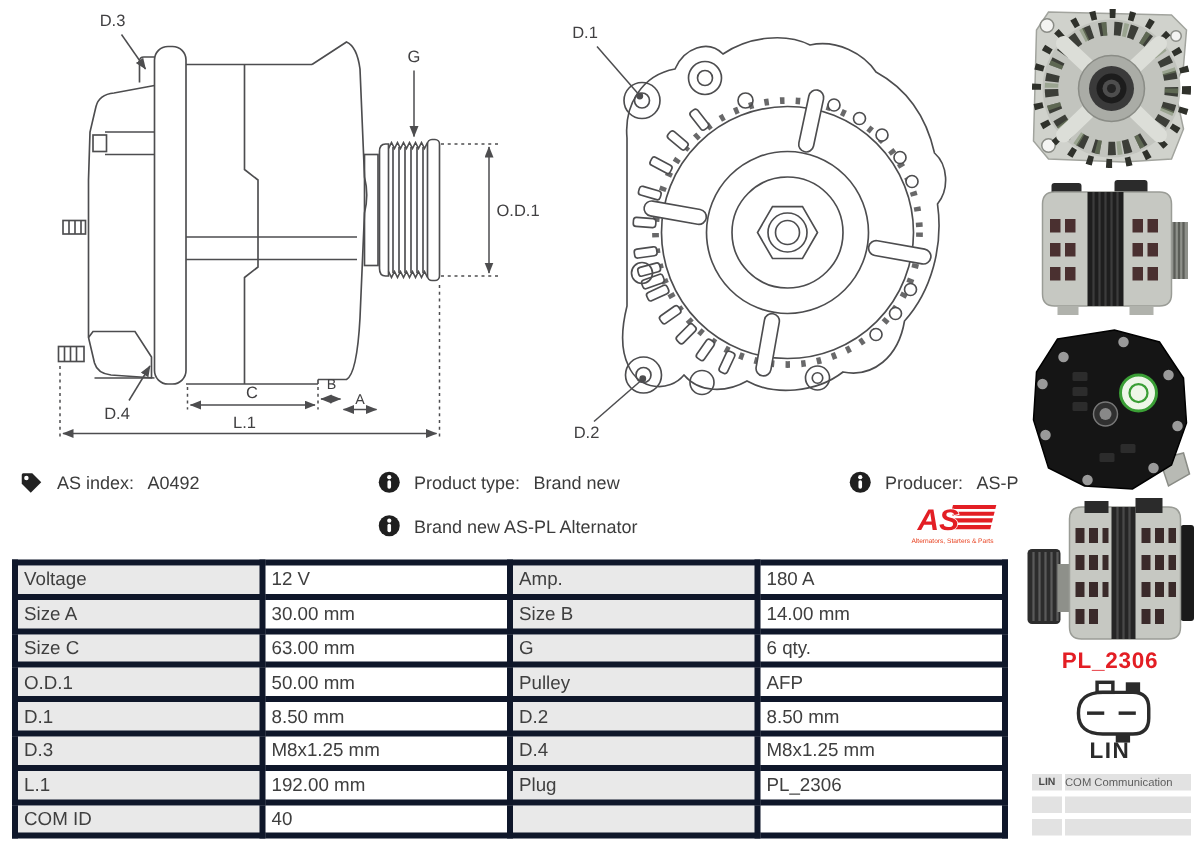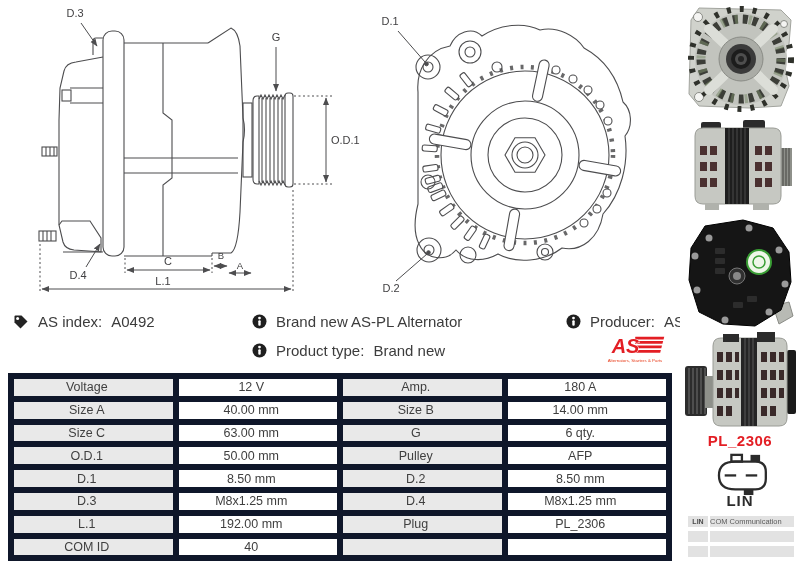--- a/index.html
+++ b/index.html
@@ -8,37 +8,37 @@
     position: relative; width: 800px; height: 574px; background: #fff;
     font-family: "Liberation Sans", sans-serif; overflow: hidden;
   }
   svg text { font-family: "Liberation Sans", sans-serif; }
 
   
   .side-drawing { position: absolute; left: 0; top: 0; }
   .front-drawing { position: absolute; left: 360px; top: 0; }
 
   
-  .ib-col { position: absolute; font-size: 15px; color: #3c3c3c; }
+  .ib-col { position: absolute; font-size: 12px; color: #3c3c3c; }
   .ib-row { display: flex; align-items: center; gap: 9px; height: 17px; margin-bottom: 12px; white-space: nowrap; }
   .ib-bold { font-weight: normal; }
   .ib-red { color: #e31e24; font-weight: bold; }
   .ib-icon { flex: 0 0 auto; display: block; }
 
   .as-logo { position: absolute; left: 602px; top: 332px; }
 
   
   .spec-table {
     position: absolute; left: 8px; top: 373px; width: 664px;
     border-collapse: collapse; table-layout: fixed;
     font-size: 12.5px; color: #3f3f3f;
   }
   .spec-table td {
-    border: 6px solid #0f172a; height: 22.8px;
-    text-align: center; padding: 0 17px 0 4px; overflow: hidden;
+    border: 4px solid #0f172a; height: 22.8px;
+    text-align: left; padding: 0 17px 0 4px; overflow: hidden;
   }
   .spec-table td.lbl { background: #e9e9e9; }
   .spec-table td.val { background: #ffffff; }
 
   
   .sidebar { position: absolute; left: 680px; top: 0; width: 120px; height: 574px; background: #fff; }
   .photo { position: absolute; left: 0; width: 120px; display: flex; justify-content: center; cursor: pointer; }
   .plug-code {
     position: absolute; left: 0; top: 432px; width: 120px; text-align: center;
     color: #e31e24; font-weight: bold; font-size: 15px; letter-spacing: 0.5px;
@@ -234,30 +234,30 @@
     </div>
   </div>
 
   <div class="ib-col" style="left:252px; top:313px;">
     <div class="ib-row">
       <svg class="ib-icon" width="15" height="15" viewBox="0 0 15 15">
         <circle cx="7.5" cy="7.5" r="7" fill="#1f1f1f"></circle>
         <circle cx="7.5" cy="4.1" r="1.4" fill="#ffffff"></circle>
         <rect x="6.3" y="6.2" width="2.4" height="5.6" rx="1.1" fill="#ffffff"></rect>
       </svg>
-      <span>Brand new AS-PL Alternator</span>
+      <span>Product type:</span>
+      <span class="ib-bold">Brand new</span>
     </div>
     <div class="ib-row">
       <svg class="ib-icon" width="15" height="15" viewBox="0 0 15 15">
         <circle cx="7.5" cy="7.5" r="7" fill="#1f1f1f"></circle>
         <circle cx="7.5" cy="4.1" r="1.4" fill="#ffffff"></circle>
         <rect x="6.3" y="6.2" width="2.4" height="5.6" rx="1.1" fill="#ffffff"></rect>
       </svg>
-      <span>Product type:</span>
-      <span class="ib-bold">Brand new</span>
+      <span>Brand new AS-PL Alternator</span>
     </div>
   </div>
 
   <div class="ib-col" style="left:566px; top:313px;">
     <div class="ib-row">
       <svg class="ib-icon" width="15" height="15" viewBox="0 0 15 15">
         <circle cx="7.5" cy="7.5" r="7" fill="#1f1f1f"></circle>
         <circle cx="7.5" cy="4.1" r="1.4" fill="#ffffff"></circle>
         <rect x="6.3" y="6.2" width="2.4" height="5.6" rx="1.1" fill="#ffffff"></rect>
       </svg>
@@ -286,21 +286,21 @@
       </colgroup>
     <tbody>
       <tr>
         <td class="lbl">Voltage</td>
         <td class="val">12 V</td>
         <td class="lbl">Amp.</td>
         <td class="val">180 A</td>
       </tr>
       <tr>
         <td class="lbl">Size A</td>
-        <td class="val">40.00 mm</td>
+        <td class="val">30.00 mm</td>
         <td class="lbl">Size B</td>
         <td class="val">14.00 mm</td>
       </tr>
       <tr>
         <td class="lbl">Size C</td>
         <td class="val">63.00 mm</td>
         <td class="lbl">G</td>
         <td class="val">6 qty.</td>
       </tr>
       <tr>

